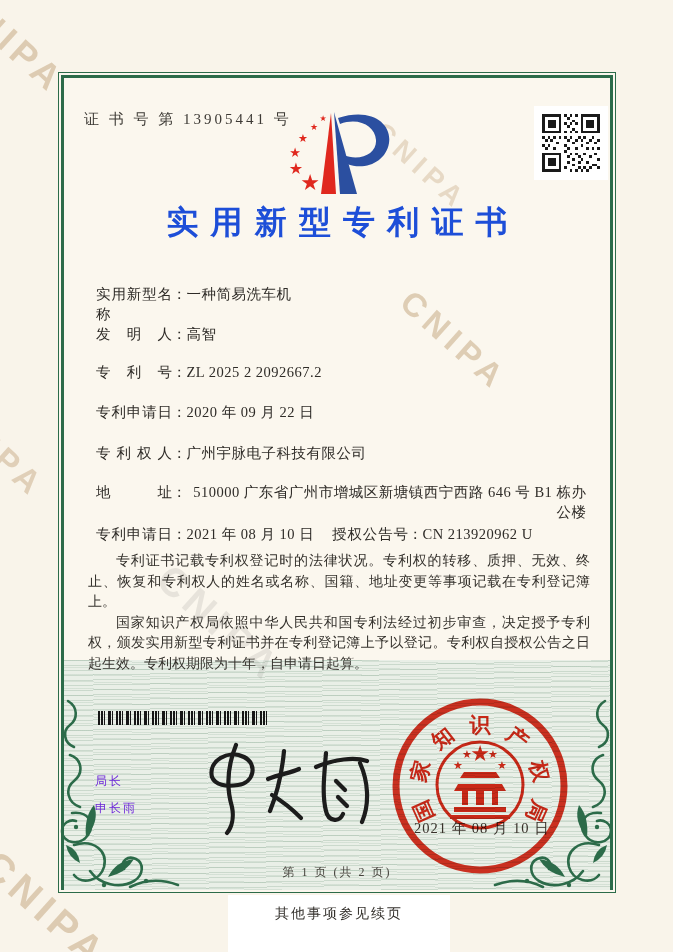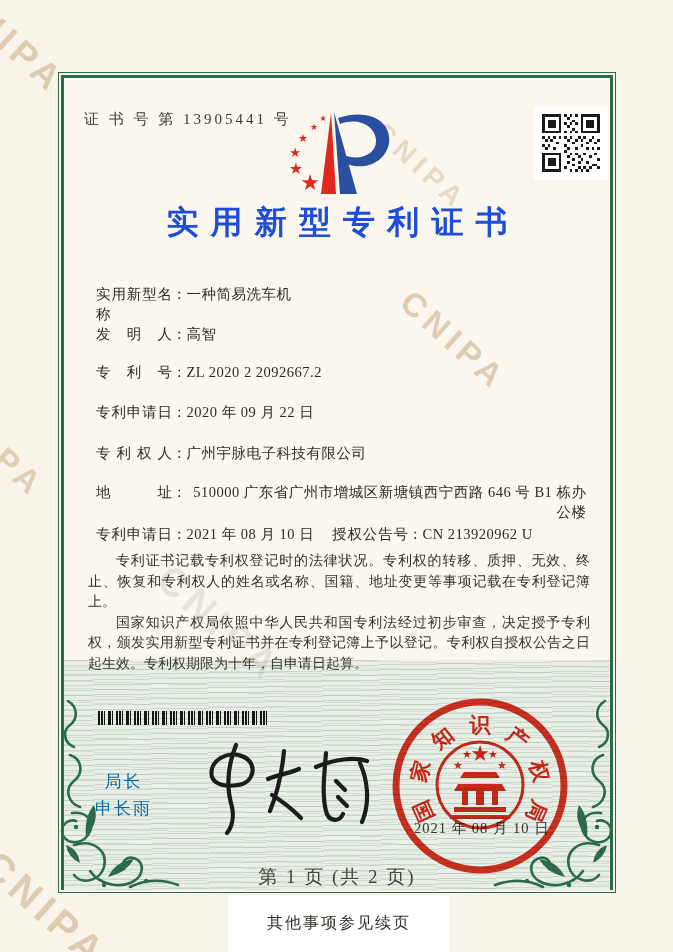--- a/index.html
+++ b/index.html
@@ -53,35 +53,35 @@
   .barcode { left:98px; top:711px; width:172px; height:14px; z-index:4;
     background:repeating-linear-gradient(90deg,
       #161616 0 2px, transparent 2px 3px,
       #161616 3px 5px, transparent 5px 6px,
       #161616 6px 7px, transparent 7px 10px,
       #161616 10px 13px, transparent 13px 14px,
       #161616 14px 15px, transparent 15px 18px);
   }
 
   .signer { left:95px; top:768px; z-index:4; font-family:"Liberation Sans", sans-serif;
-            font-size:17px; line-height:27px; color:#0369a1; letter-spacing:2px;text-align:center; }
+            font-size:12px; line-height:27px; color:#6d28d9; letter-spacing:2px; }
 
   .sig-svg { left:198px; top:733px; z-index:4; }
 
   .seal-date { left:414px; top:819px; width:160px; z-index:4; font-size:14.5px;
                letter-spacing:1px; color:#38312a; white-space:nowrap; }
   .seal { left:388px; top:694px; z-index:5; mix-blend-mode:multiply; }
 
   .flourish { z-index:3; }
 
   .page-ind { left:58px; top:864px; width:558px; text-align:center; z-index:4;
-              font-size:19px; letter-spacing:2px; color:#45423c; }
+              font-size:12px; letter-spacing:2px; color:#45423c; }
 
   .footer-box { left:228px; top:895px; width:222px; height:57px; background:#ffffff; z-index:4; }
-  .footer-note { margin-top:18px; text-align:center; font-size:16px; letter-spacing:2px; color:#34312c; }
+  .footer-note { margin-top:10px; text-align:center; font-size:14px; letter-spacing:2px; color:#34312c; }
 
   .qr-quiet { left:534px; top:106px; width:74px; height:74px; background:#fff; z-index:3; }
   .qr { left:542px; top:114px; z-index:4; }
 
   .logo { left:286px; top:112px; z-index:4; }
 </style>
 </head>
 <body>
 
 <span class="wm" style="left:-30px; top:-22px; font-size:36px; opacity:.5;">CNIPA</span>
@@ -181,21 +181,21 @@
 
 <h1 class="abs title">实用新型专利证书</h1>
 
 <div class="row" style="top:284px">
   <span class="lbl">实用新型名称</span><span>：</span><span class="val">一种简易洗车机</span>
 </div>
 <div class="row" style="top:324px">
   <span class="lbl">发明人</span><span>：</span><span class="val">高智</span>
 </div>
 <div class="row" style="top:362px">
-  <span class="lbl">专利号</span><span>：</span><span class="val">ZL 2020 2 2092667.2</span>
+  <span class="lbl">专利号</span><span>：</span><span class="val">ZL 2025 2 2092667.2</span>
 </div>
 <div class="row" style="top:402px">
   <span class="lbl">专利申请日</span><span>：</span><span class="val">2020 年 09 月 22 日</span>
 </div>
 <div class="row" style="top:443px">
   <span class="lbl">专利权人</span><span>：</span><span class="val">广州宇脉电子科技有限公司</span>
 </div>
 <div class="row" style="top:482px">
   <span class="lbl">地址</span><span>：</span><span class="val val-wrap">510000 广东省广州市增城区新塘镇西宁西路 646 号 B1 栋办公楼</span>
 </div>

